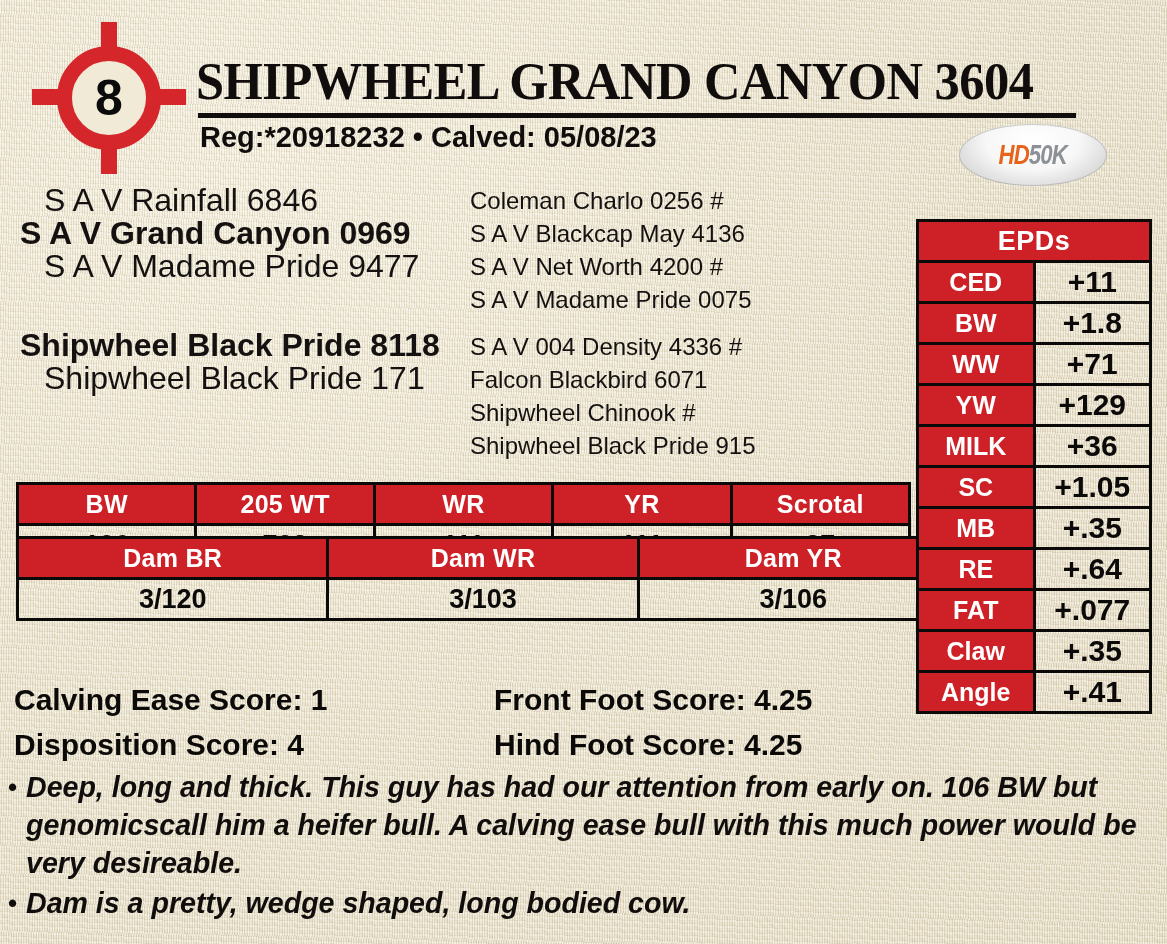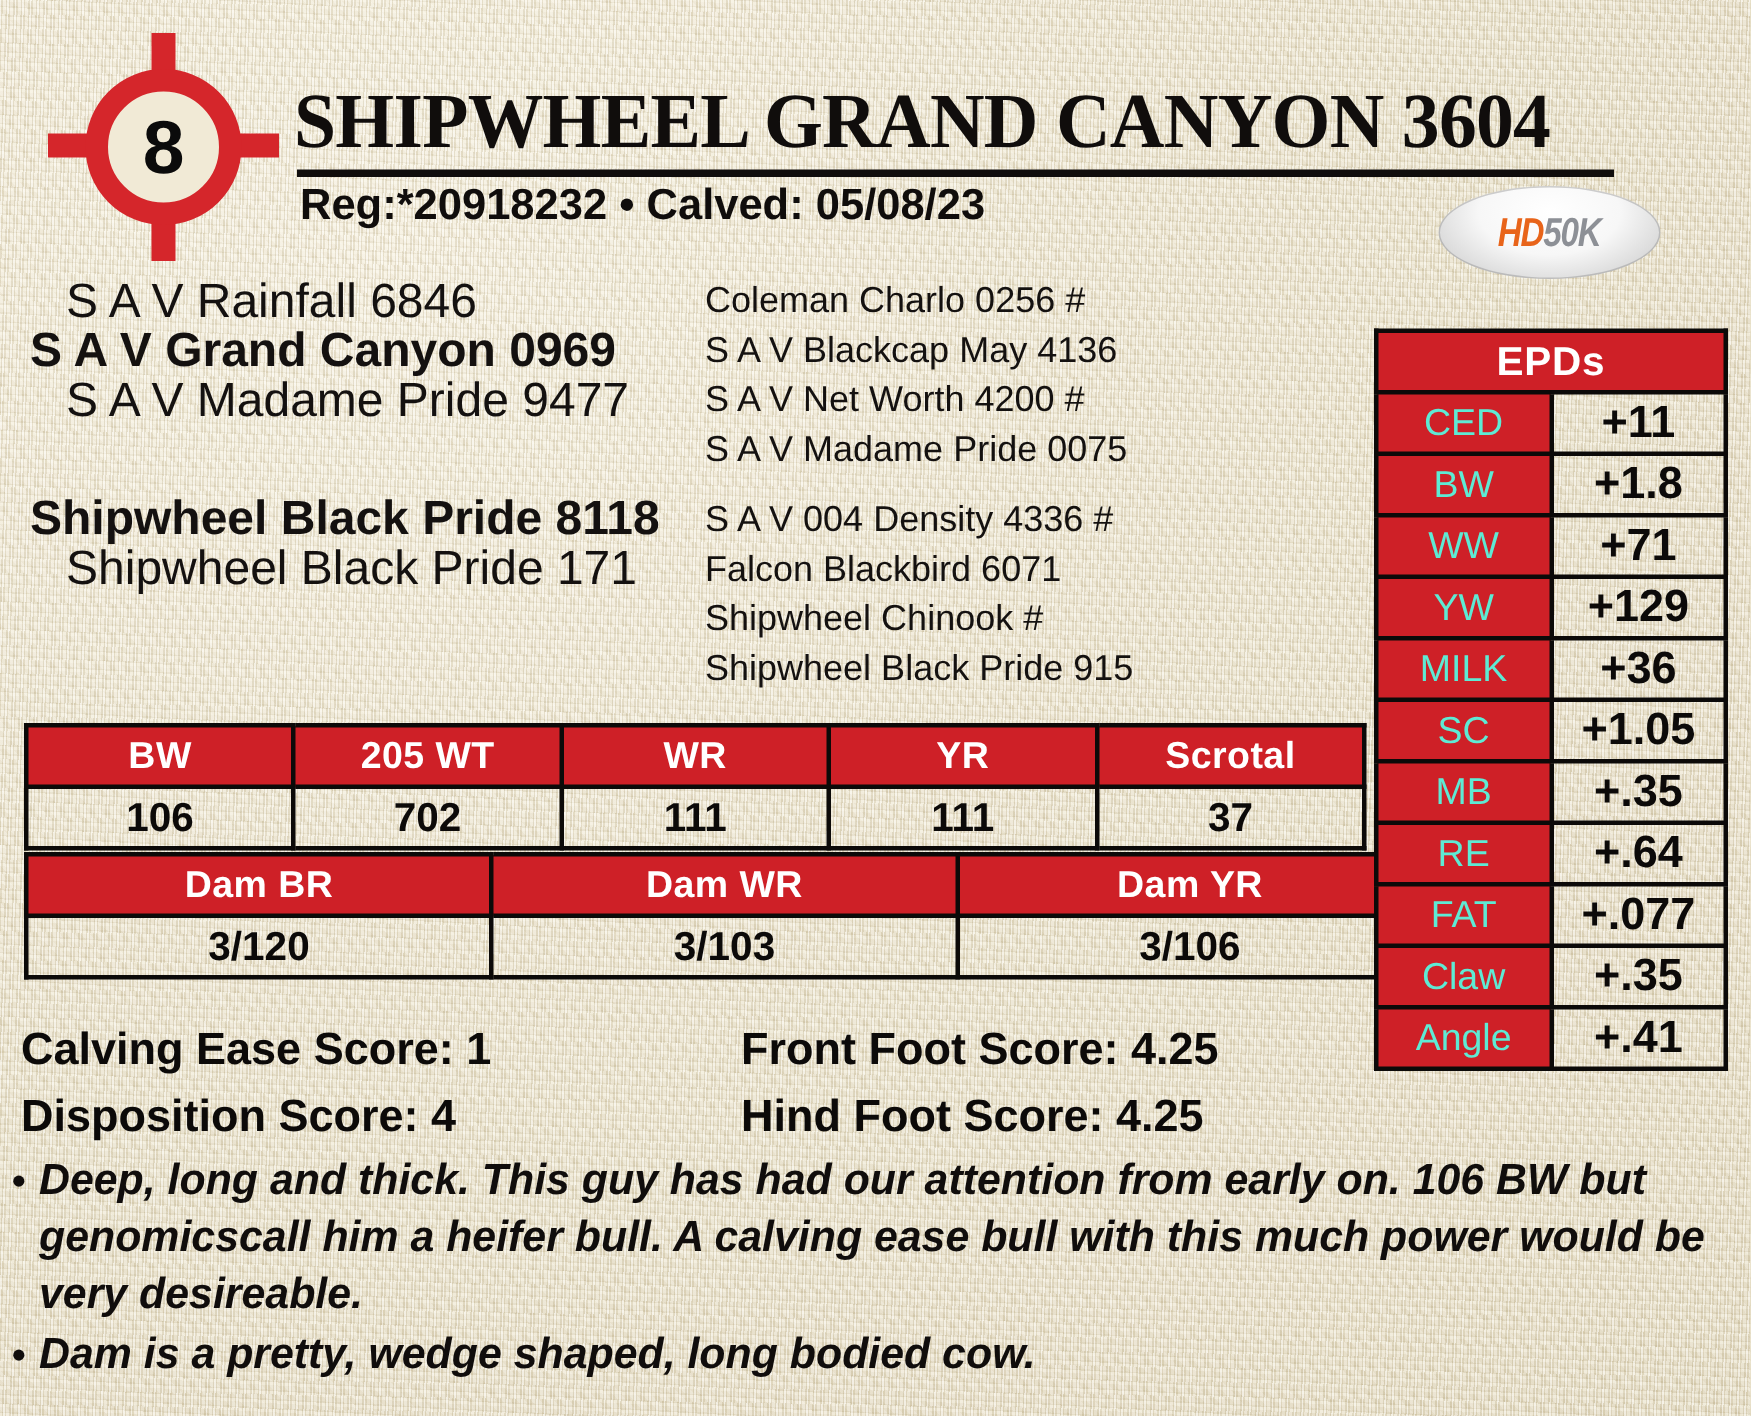--- a/index.html
+++ b/index.html
@@ -201,21 +201,21 @@
   }
   td.val {
     background: transparent;
     color: #0c0a09;
     font-weight: bold;
     font-size: 27px;
   }
 
   .perf2 {
     position: absolute;
-    left: 16px; top: 568px;
+    left: 16px; top: 536px;
     width: 934px;
   }
 
   
   .epds {
     position: absolute;
     left: 916px; top: 219px;
     width: 236px;
   }
   table.epd {
@@ -232,22 +232,22 @@
   }
   td.epd-title {
     background: #ce2027;
     color: #ffffff;
     font-weight: bold;
     font-size: 27px;
     letter-spacing: 0.5px;
   }
   td.epd-key {
     background: #ce2027;
-    color: #5eead4;
-    font-weight: normal;
+    color: #ffffff;
+    font-weight: bold;
     font-size: 25px;
     width: 104px;
   }
   td.epd-val {
     background: transparent;
     color: #0c0a09;
     font-weight: bold;
     font-size: 30px;
   }
 

